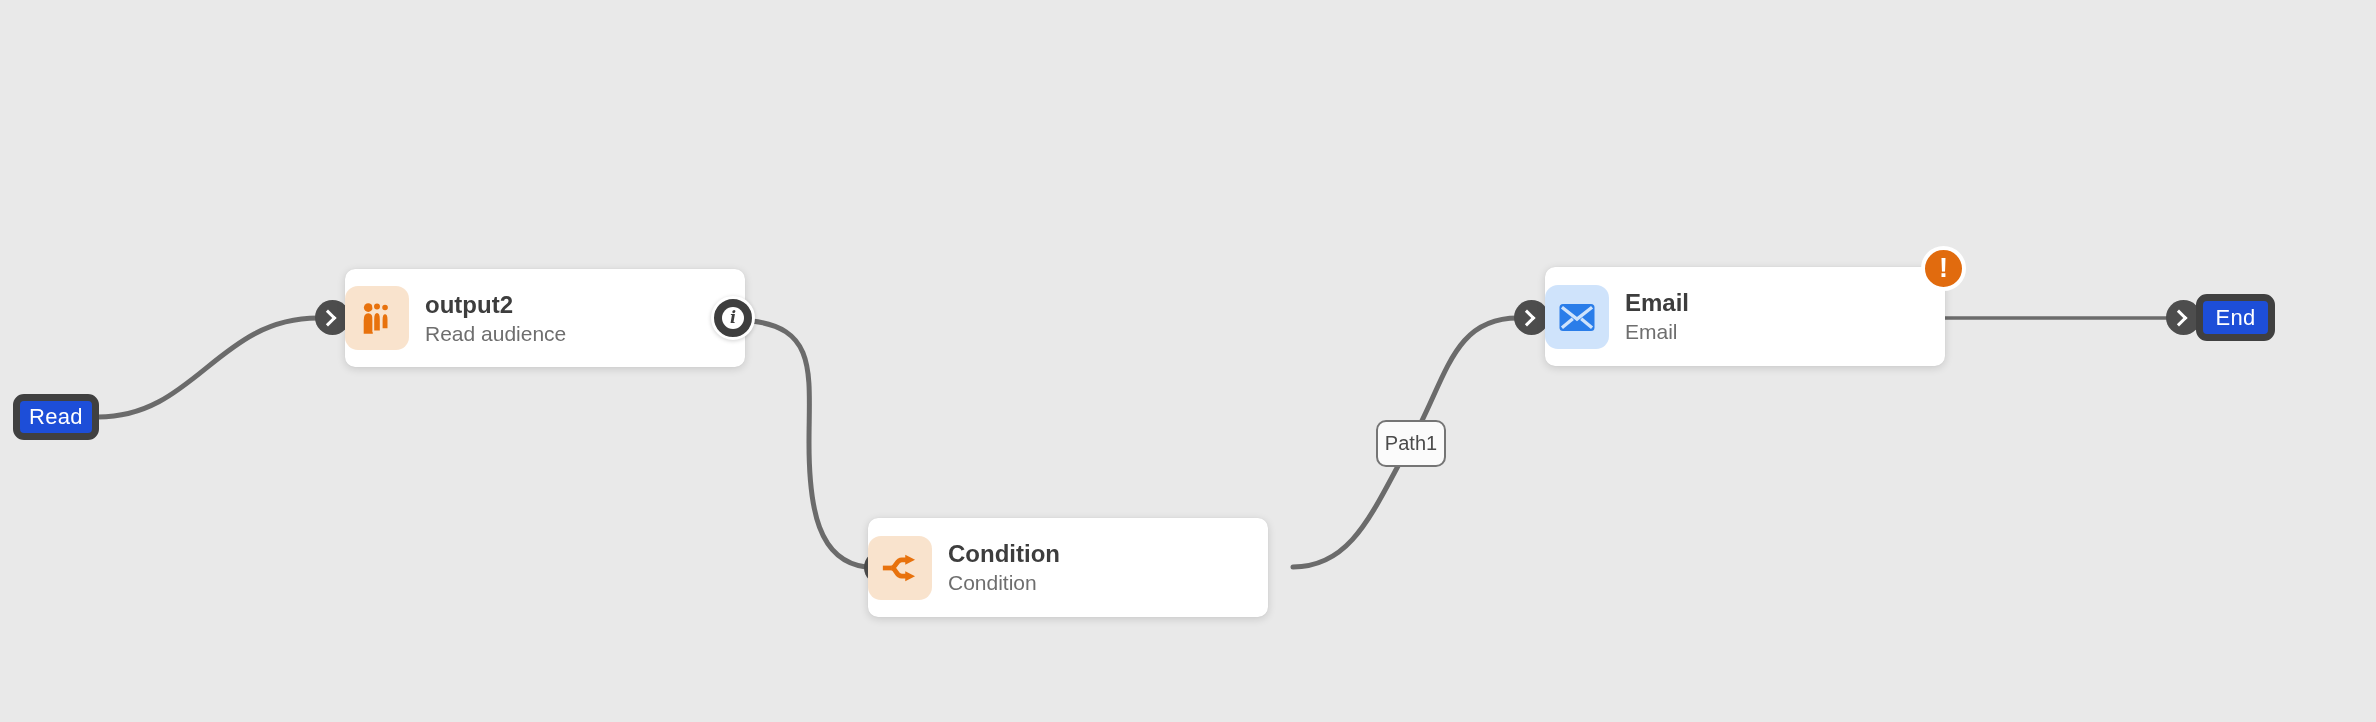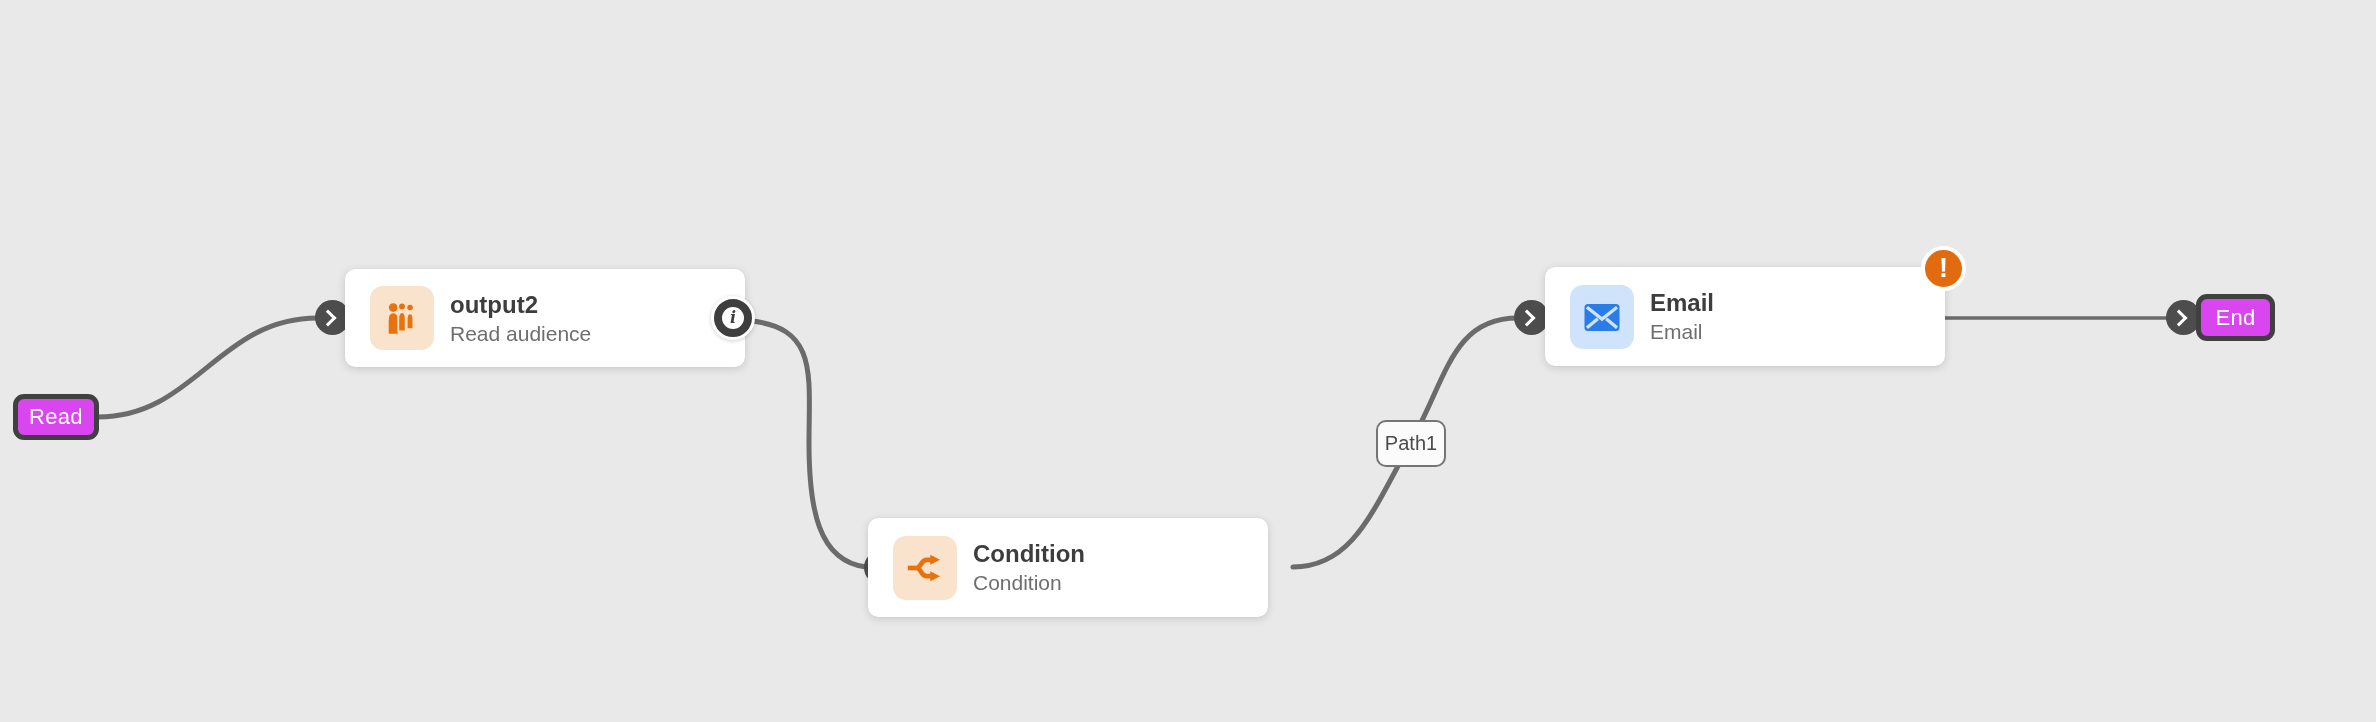--- a/index.html
+++ b/index.html
@@ -11,22 +11,22 @@
     position: relative;
   }
   .canvas { position: absolute; inset: 0; width: 2376px; height: 722px; }
 
   svg.edges { position: absolute; left: 0; top: 0; z-index: 0; }
   svg.edges path { fill: none; stroke: #6b6b6b; }
 
   
   .terminal {
     position: absolute;
-    background: #d946ef;
-    border: 5px solid #404040;
+    background: #1d4ed8;
+    border: 7px solid #404040;
     border-radius: 11px;
     color: #ffffff;
     font-size: 22px;
     font-weight: 500;
     display: flex; align-items: center; justify-content: center;
     box-sizing: border-box;
     z-index: 2;
     letter-spacing: 0.3px;
   }
   #start-node { left: 13px; top: 394px; width: 86px; height: 46px; }
@@ -55,21 +55,21 @@
 
   
   .card {
     position: absolute;
     width: 400px; height: 98px;
     background: #ffffff;
     border-radius: 10px;
     box-shadow: 0 2px 8px rgba(0,0,0,0.14), 0 0 1px rgba(0,0,0,0.10);
     display: flex; align-items: center;
     box-sizing: border-box;
-    padding-left: 25px;
+    padding-left: 0;
     z-index: 2;
   }
   #node-output2   { left: 345px;  top: 269px; }
   #node-condition { left: 868px;  top: 518px; height: 99px; }
   #node-email     { left: 1545px; top: 267px; height: 99px; }
 
   .tile {
     width: 64px; height: 64px;
     border-radius: 13px;
     display: flex; align-items: center; justify-content: center;

